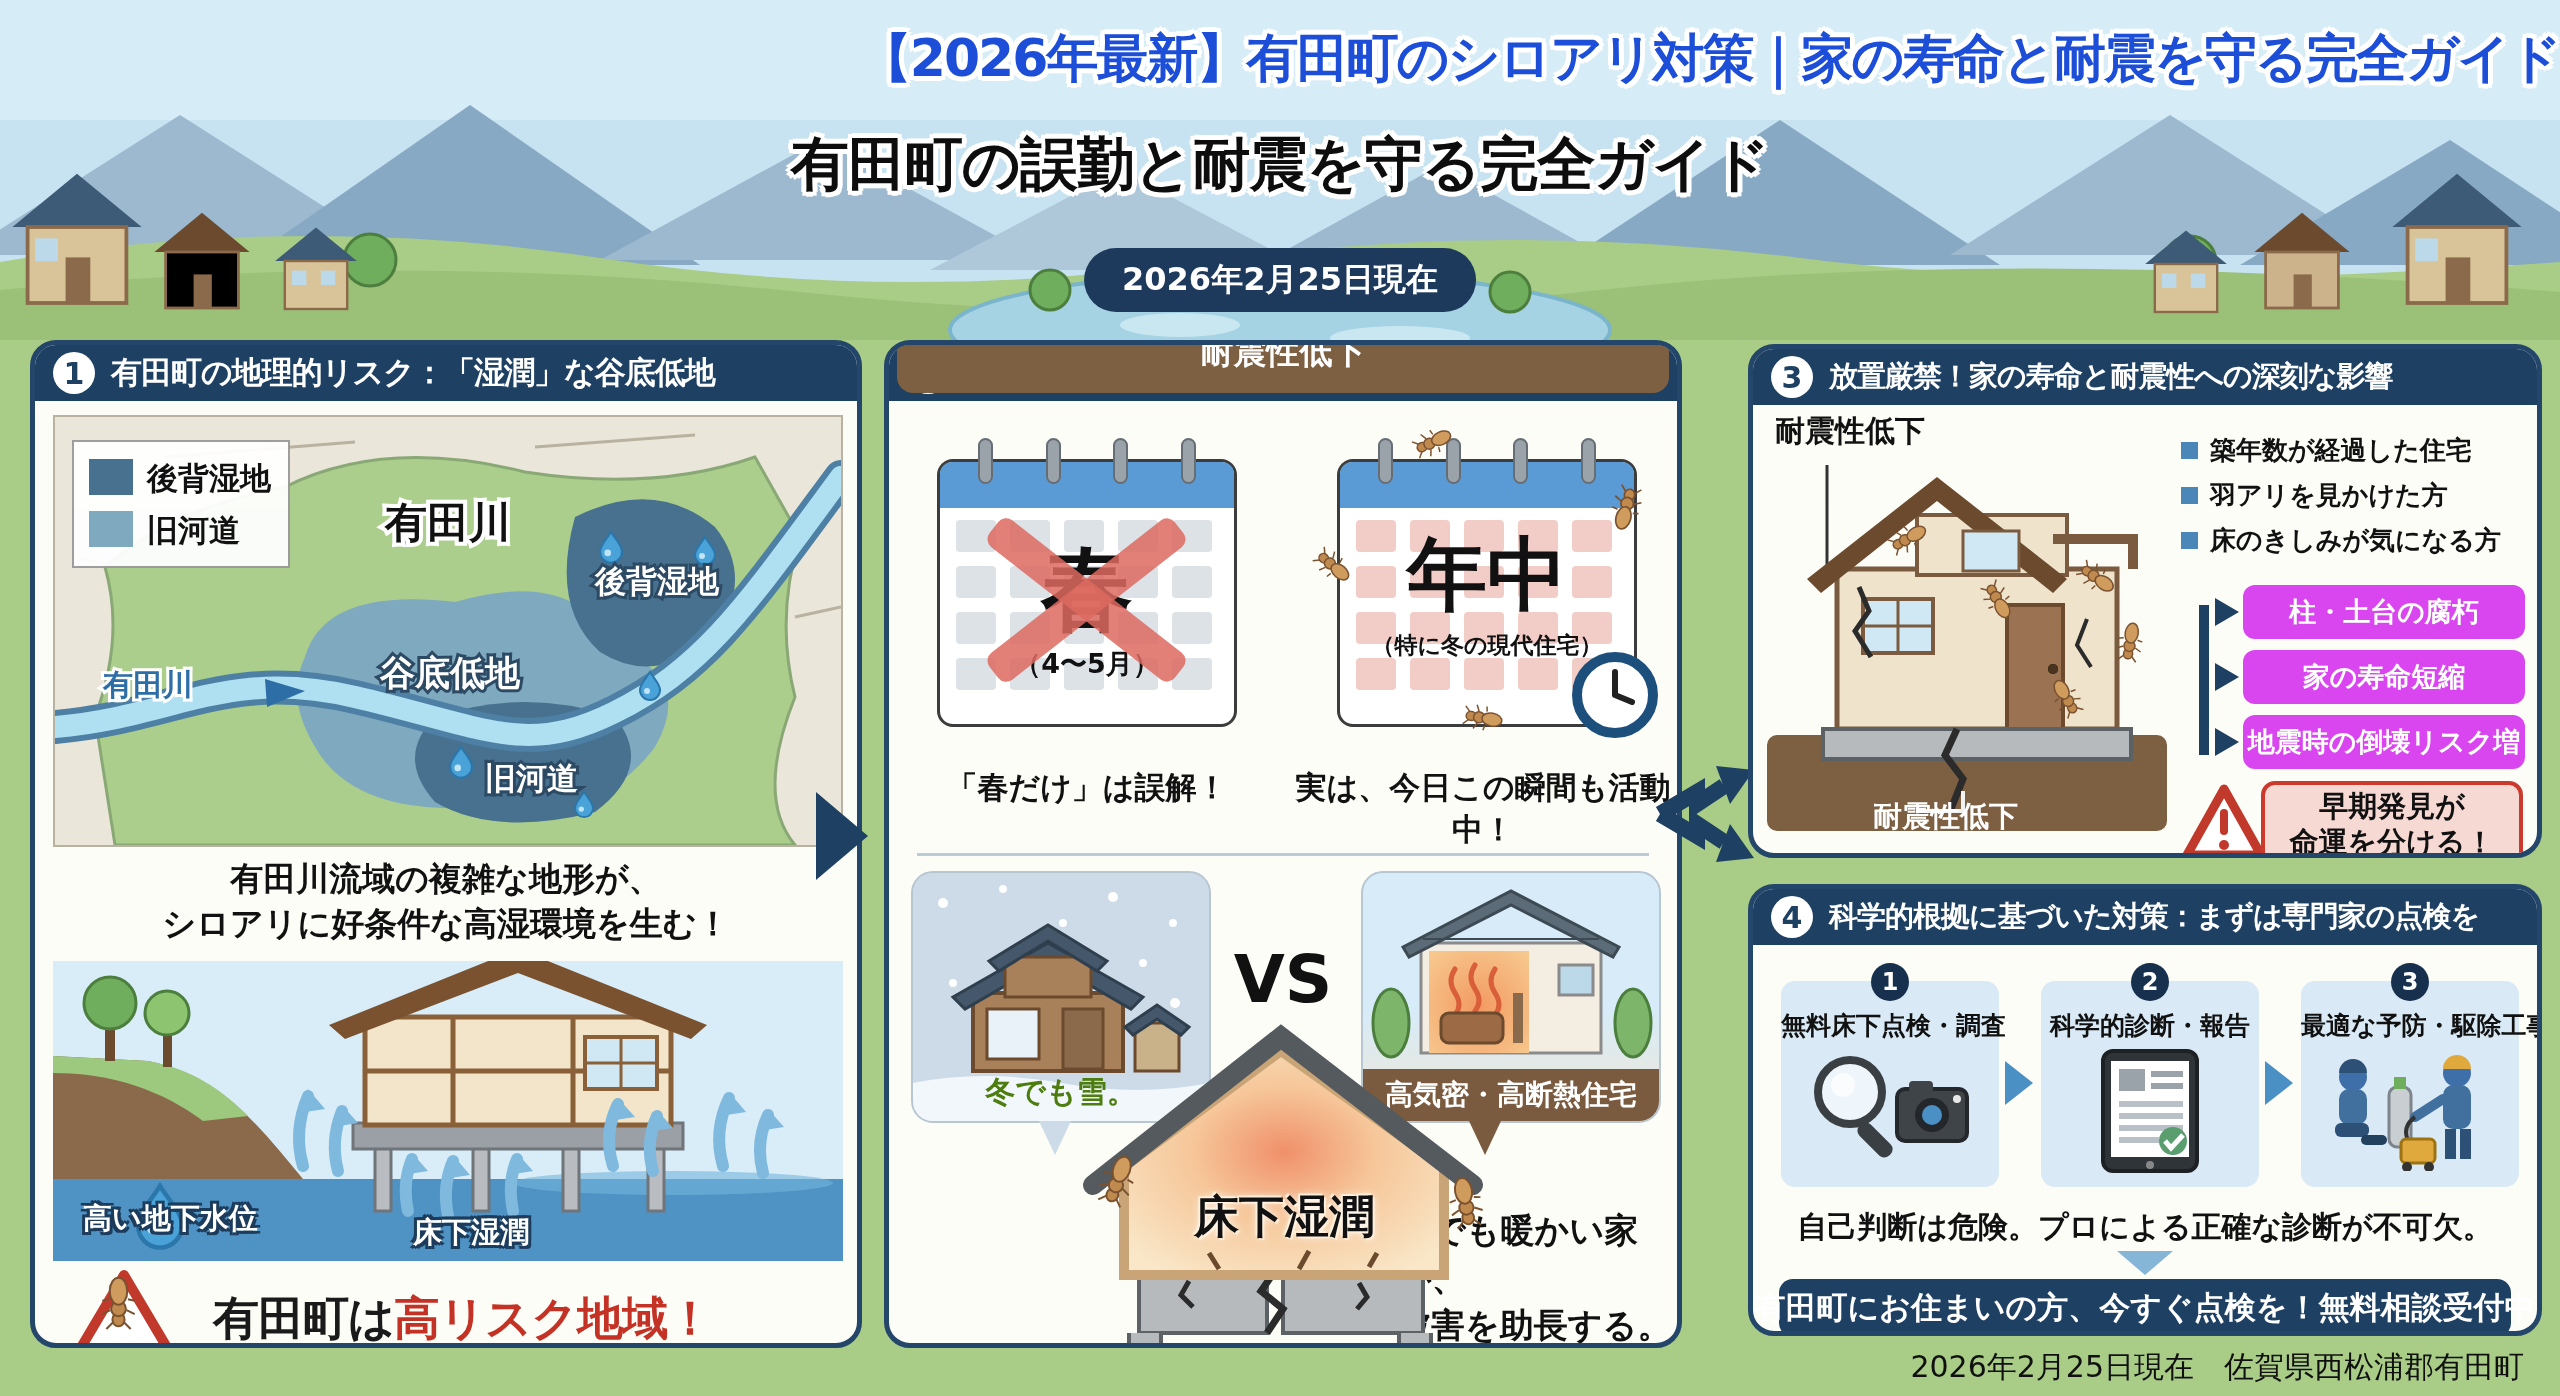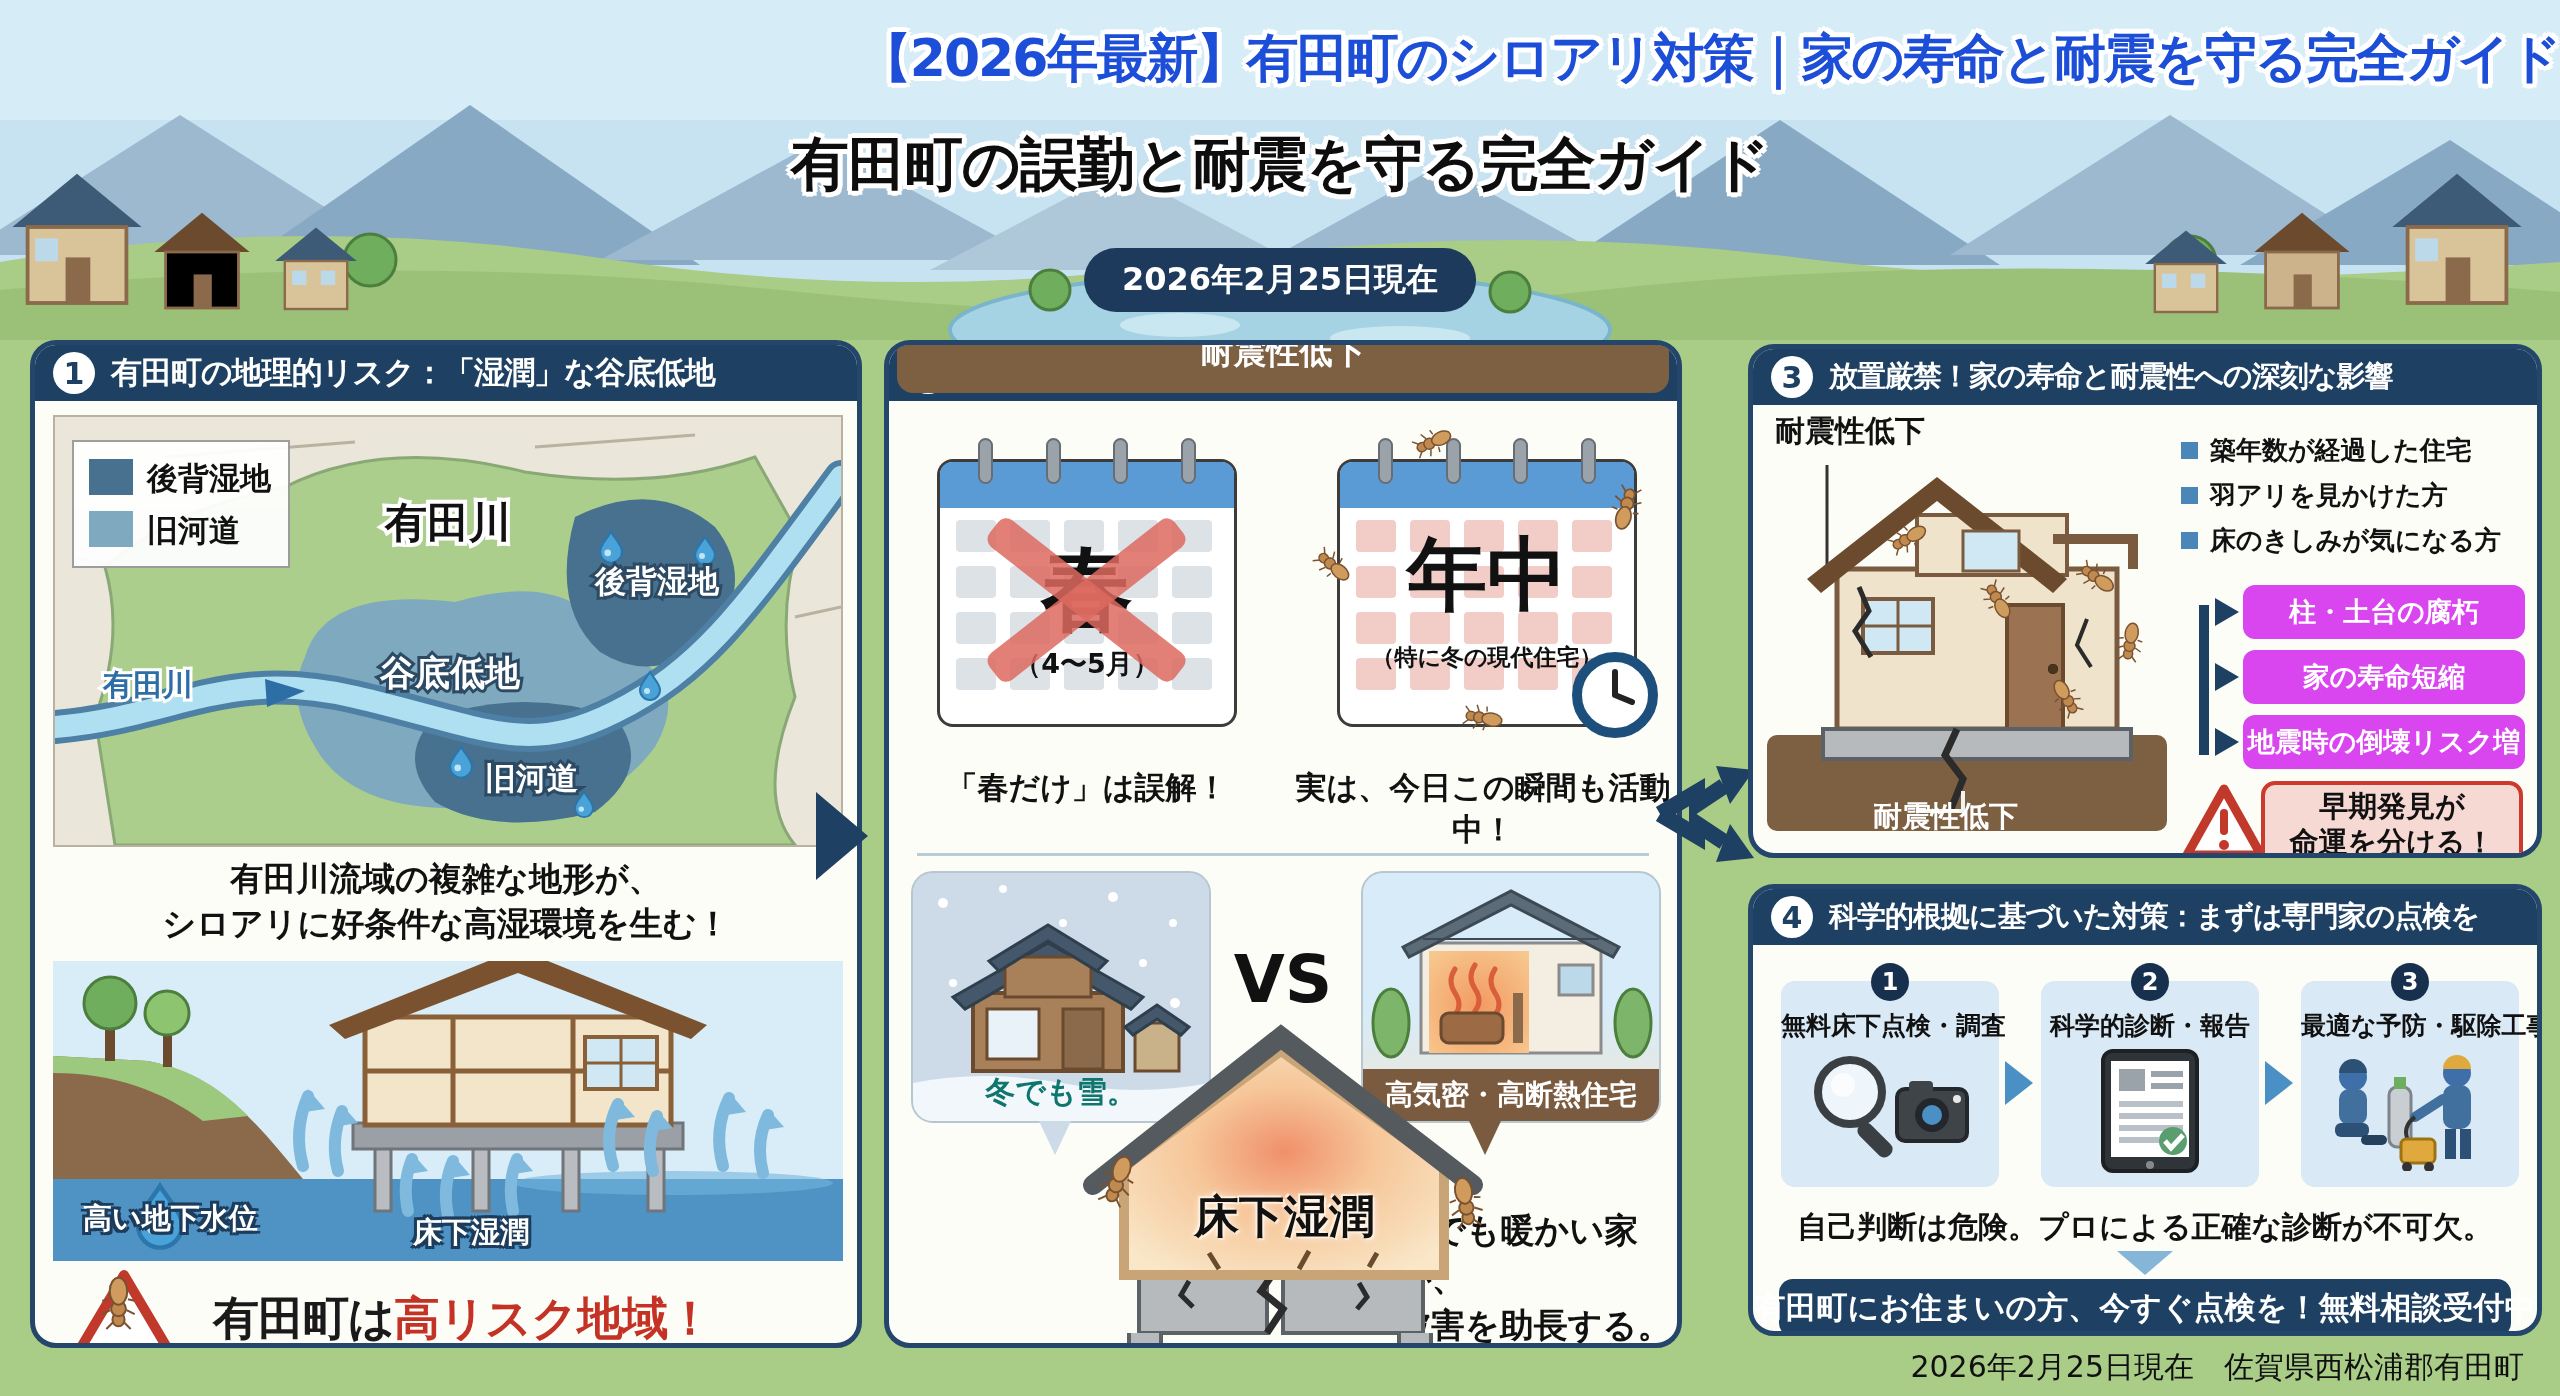--- a/index.html
+++ b/index.html
@@ -58,21 +58,21 @@
   .calendar{position:absolute;width:300px;height:268px;background:#fff;border:3px solid #3c3c3c;border-radius:16px;}
   .cal-band{position:absolute;left:0;right:0;top:0;height:46px;background:#5b9bd5;border-radius:12px 12px 0 0;}
   .ring{position:absolute;top:-24px;width:15px;height:46px;background:#9aa2aa;border:2px solid #666d75;border-radius:8px;}
   .cal-big{position:absolute;left:0;right:0;top:66px;text-align:center;font-size:92px;font-weight:bold;color:#111;}
   .cal-sub{position:absolute;left:0;right:0;top:184px;text-align:center;font-size:27px;font-weight:bold;color:#111;}
   .xbar{position:absolute;left:10%;top:46%;width:80%;height:34px;background:#dd6a60;border-radius:10px;opacity:.85;}
   .cal-caption{position:absolute;width:380px;text-align:center;font-size:31px;font-weight:bold;color:#111;}
   .divider2{position:absolute;left:28px;right:28px;top:452px;border-top:3px solid #b9ccd8;}
   .vs-card{position:absolute;top:470px;width:300px;height:252px;border-radius:22px;overflow:hidden;border:2px solid #b8c6d2;}
   .vs-text{position:absolute;left:50%;top:540px;transform:translateX(-50%);font-size:66px;font-weight:bold;color:#111;}
-  .snow-cap{position:absolute;left:0;right:0;bottom:8px;text-align:center;font-size:30px;font-weight:bold;color:#0f766e;}
+  .snow-cap{position:absolute;left:0;right:0;bottom:8px;text-align:center;font-size:30px;font-weight:bold;color:#4d7c0f;}
   .warm-band{position:absolute;left:0;right:0;bottom:0;height:52px;background:#7a5b3f;color:#fff;
     font-size:28px;font-weight:bold;display:flex;align-items:center;justify-content:center;}
   .tail{position:absolute;width:0;height:0;border-style:solid;}
   .warm-note{position:absolute;left:508px;top:806px;font-size:34px;font-weight:bold;line-height:1.4;color:#111;}
   .p2-soil{position:absolute;left:8px;right:8px;bottom:8px;height:96px;background:#7d5f42;border-radius:0 0 16px 16px;}
   .cross-wrap{position:absolute;left:180px;top:618px;width:430px;height:330px;}
   .cross-label-in{position:absolute;left:0;right:0;top:168px;text-align:center;font-size:45px;font-weight:bold;color:#111;
     text-shadow:0 0 8px #fff, 2px 2px 0 #ffe7c9,-2px -2px 0 #ffe7c9;}
   .p2-found-label{position:absolute;left:0;right:0;bottom:26px;text-align:center;color:#fff;font-size:33px;font-weight:bold;}
   
@@ -357,21 +357,21 @@
       <div class="calendar" style="left:448px;top:58px;">
         <div class="cal-band"></div>
         <span class="ring" style="left:13%;"></span>
         <span class="ring" style="left:36%;"></span>
         <span class="ring" style="left:59%;"></span>
         <span class="ring" style="left:82%;"></span>
         <svg style="position:absolute;left:16px;top:58px;" width="264" height="180">
             <rect width="264" height="180" fill="url(#sqpink)"></rect>
           </svg>
         <div class="cal-big" style="top:60px;font-size:80px;">年中</div>
-        <div class="cal-sub" style="top:180px;font-size:23px;">（特に冬の現代住宅）</div>
+        <div class="cal-sub" style="top:168px;font-size:23px;">（特に冬の現代住宅）</div>
         <svg style="position:absolute;right:-26px;bottom:-16px;" width="90" height="90" viewBox="0 0 90 90">
           <circle cx="45" cy="45" r="38" fill="#fff" stroke="#1d4f7d" stroke-width="10"></circle>
           <path d="M45,45 L45,22 M45,45 L62,52" stroke="#222" stroke-width="6" stroke-linecap="round"></path>
         </svg>
         <svg style="position:absolute;left:-30px;top:90px;transform:rotate(40deg);" width="46" height="28" viewBox="-4 -4 46 28">
             <use href="#termite"></use>
           </svg>
         <svg style="position:absolute;left:70px;top:-34px;transform:rotate(-25deg);" width="46" height="28" viewBox="-4 -4 46 28">
             <use href="#termite"></use>
           </svg>

